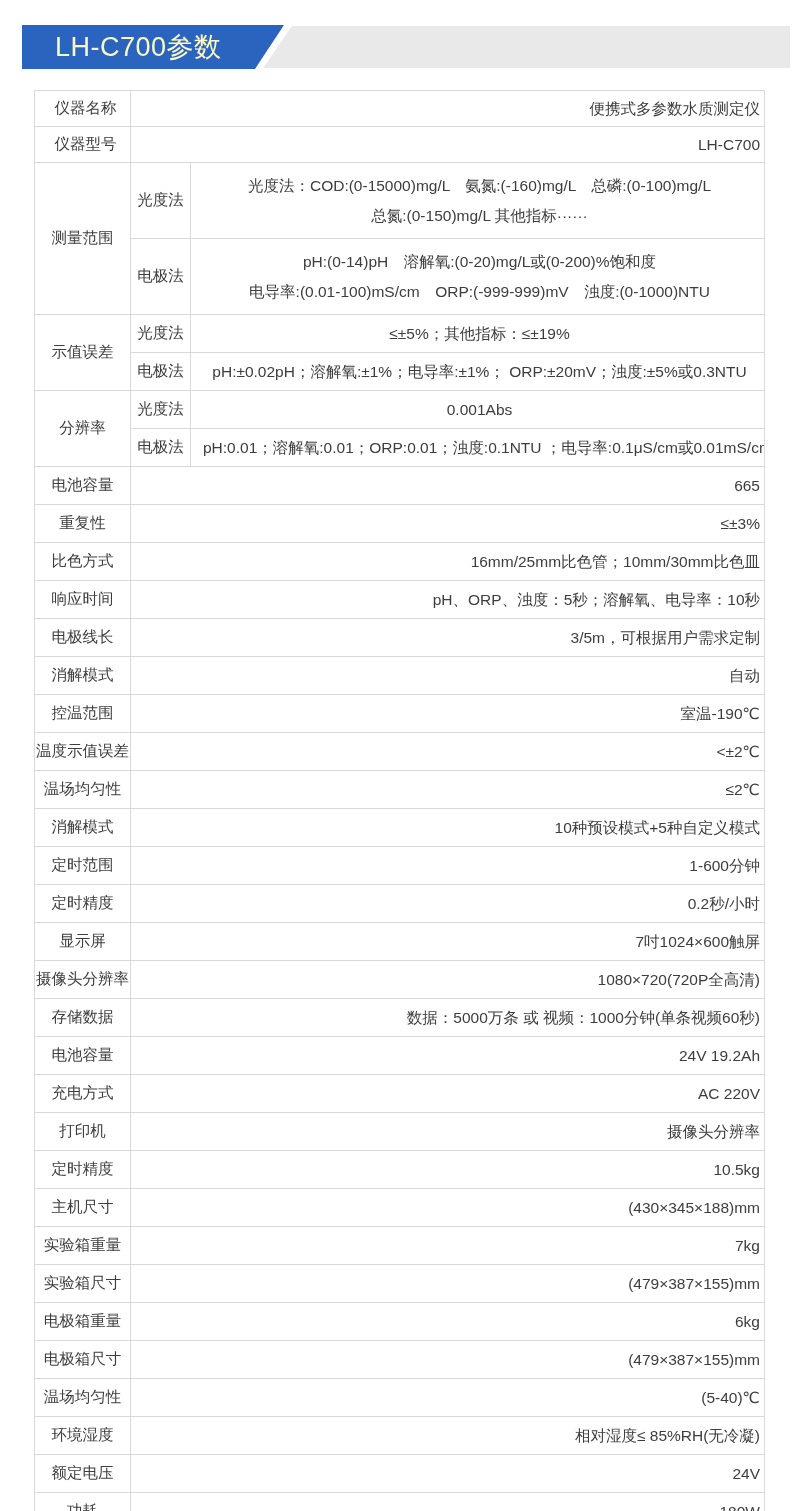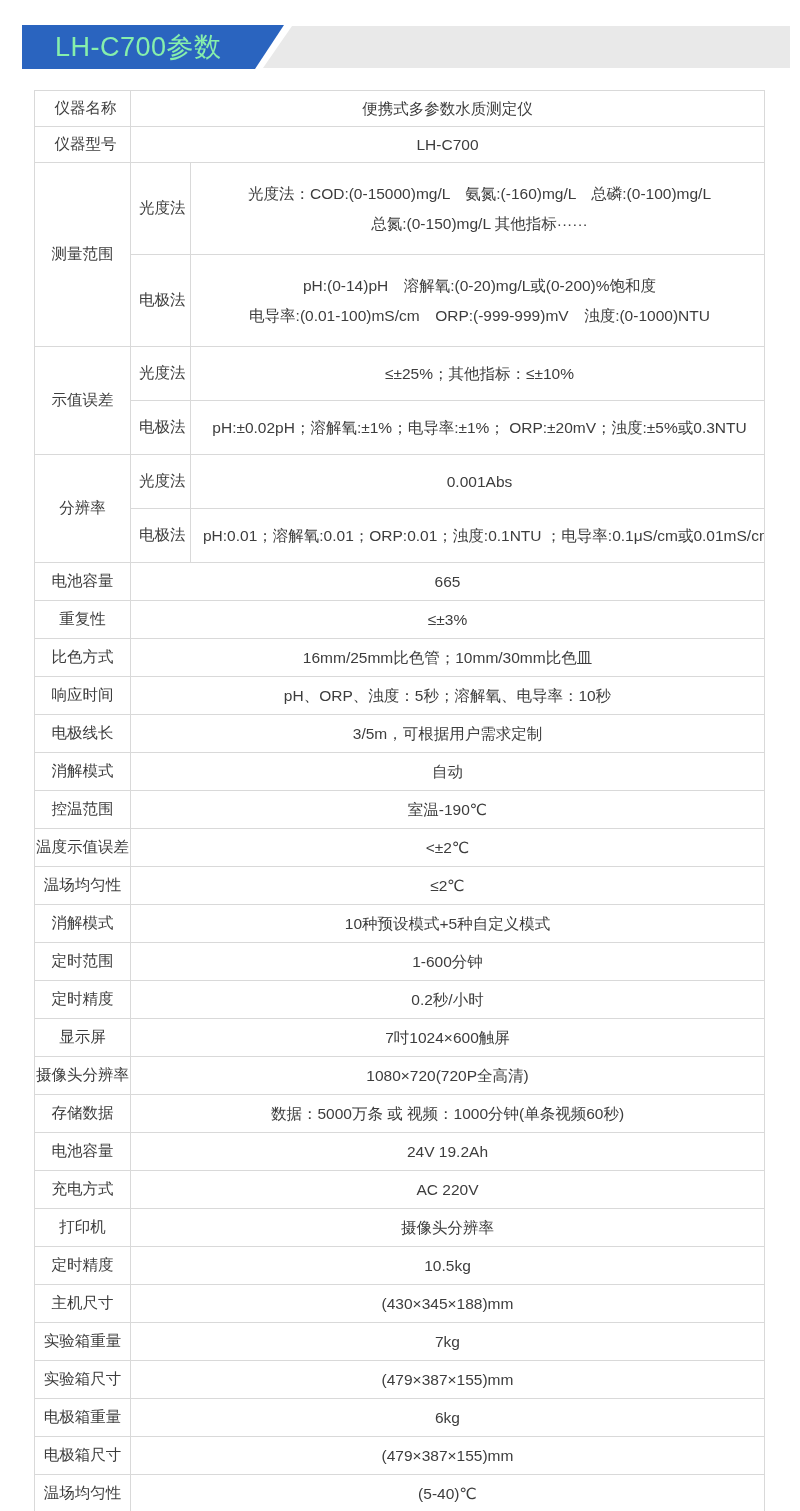--- a/index.html
+++ b/index.html
@@ -15,49 +15,49 @@
     color:var(--text);
   }
   .banner{position:absolute;top:25px;left:0;width:800px;height:44px;}
   .banner-blue{
     position:absolute;left:22px;top:0;width:262px;height:44px;
     background:var(--blue);
     clip-path:polygon(0 0,100% 0,calc(100% - 29px) 100%,0 100%);
     display:flex;align-items:center;
   }
   .banner-title{
-    color:#86efac;font-size:27px;padding-left:33px;letter-spacing:.5px;
+    color:#fef9c3;font-size:27px;padding-left:33px;letter-spacing:.5px;
     white-space:nowrap;
   }
   .banner-gray{
     position:absolute;left:263px;top:1px;width:527px;height:42px;
     background:var(--track);
     clip-path:polygon(29px 0,100% 0,100% 100%,0 100%);
   }
   table.spec{
     position:absolute;top:90px;left:34px;width:731px;
     border-collapse:collapse;table-layout:fixed;
   }
   table.spec td{
     border:1px solid var(--border);
     vertical-align:middle;
     color:var(--text);
   }
   td.lbl{
     text-align:center;font-size:15.5px;padding:0;white-space:nowrap;
   }
   td.sub{
-    text-align:center;font-size:15.5px;padding:8px;white-space:nowrap;margin-top:48px;
+    text-align:center;font-size:15.5px;padding:0;white-space:nowrap;margin-top:48px;
   }
   td.val{
     font-size:15.5px;line-height:30px;
     padding:0 8px 0 12px;text-align:center;
     white-space:nowrap;overflow:hidden;
   }
-  td.val.center{text-align:center;padding:0 12px;}
+  td.val.center{text-align:right;padding:0 4px;}
   tr.h0 td{height:35px;padding-left:6px;}
   tr.h1 td{height:37px;}
   tr.h2 td{height:75px;}
 </style>
 </head>
 <body>
 
 <div class="banner">
   <div class="banner-gray"></div>
   <div class="banner-blue">
@@ -85,21 +85,21 @@
         <td class="sub">光度法</td>
         <td class="val"><span>光度法：COD:(0-15000)mg/L　氨氮:(-160)mg/L　总磷:(0-100)mg/L</span><br><span>总氮:(0-150)mg/L 其他指标······</span></td>
       </tr>
       <tr class="h2">
         <td class="sub">电极法</td>
         <td class="val"><span>pH:(0-14)pH　溶解氧:(0-20)mg/L或(0-200)%饱和度</span><br><span>电导率:(0.01-100)mS/cm　ORP:(-999-999)mV　浊度:(0-1000)NTU</span></td>
       </tr>
       <tr class="h1">
         <td class="lbl" rowspan="2">示值误差</td>
         <td class="sub">光度法</td>
-        <td class="val"><span>≤±25%；其他指标：≤±10%</span></td>
+        <td class="val"><span>≤±5%；其他指标：≤±19%</span></td>
       </tr>
       <tr class="h1">
         <td class="sub">电极法</td>
         <td class="val"><span>pH:±0.02pH；溶解氧:±1%；电导率:±1%； ORP:±20mV；浊度:±5%或0.3NTU</span></td>
       </tr>
       <tr class="h1">
         <td class="lbl" rowspan="2">分辨率</td>
         <td class="sub">光度法</td>
         <td class="val"><span>0.001Abs</span></td>
       </tr>

